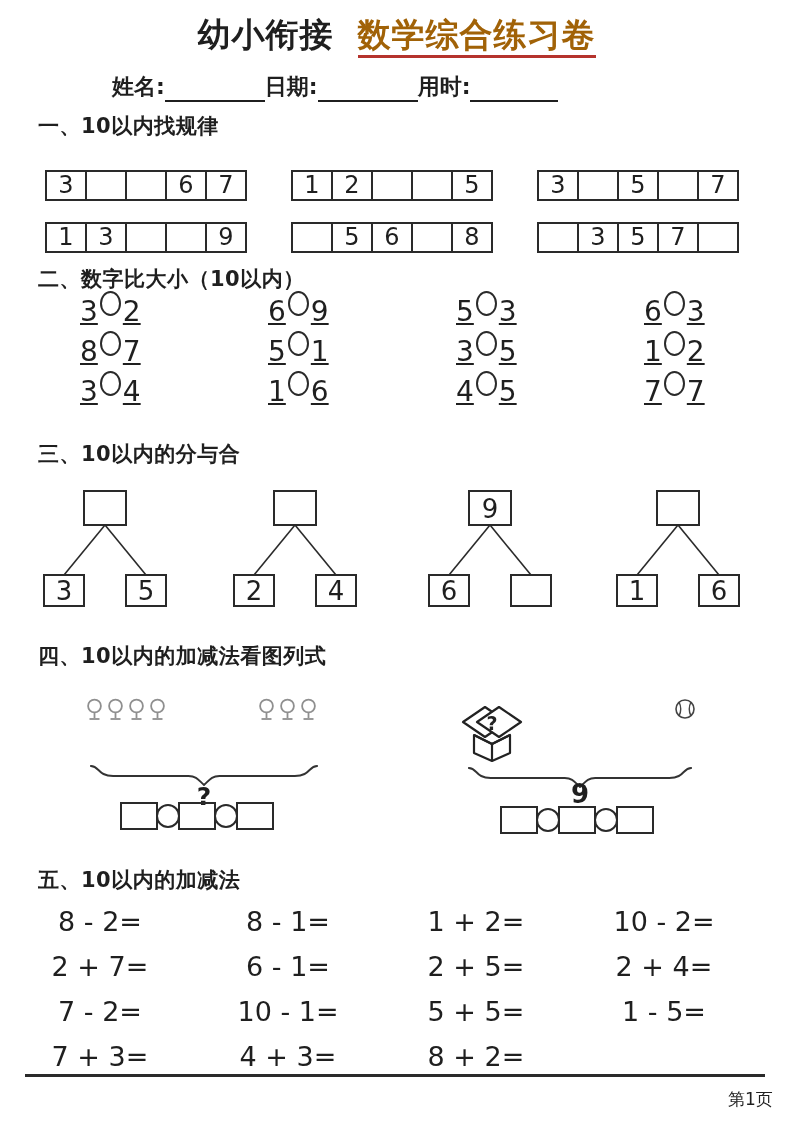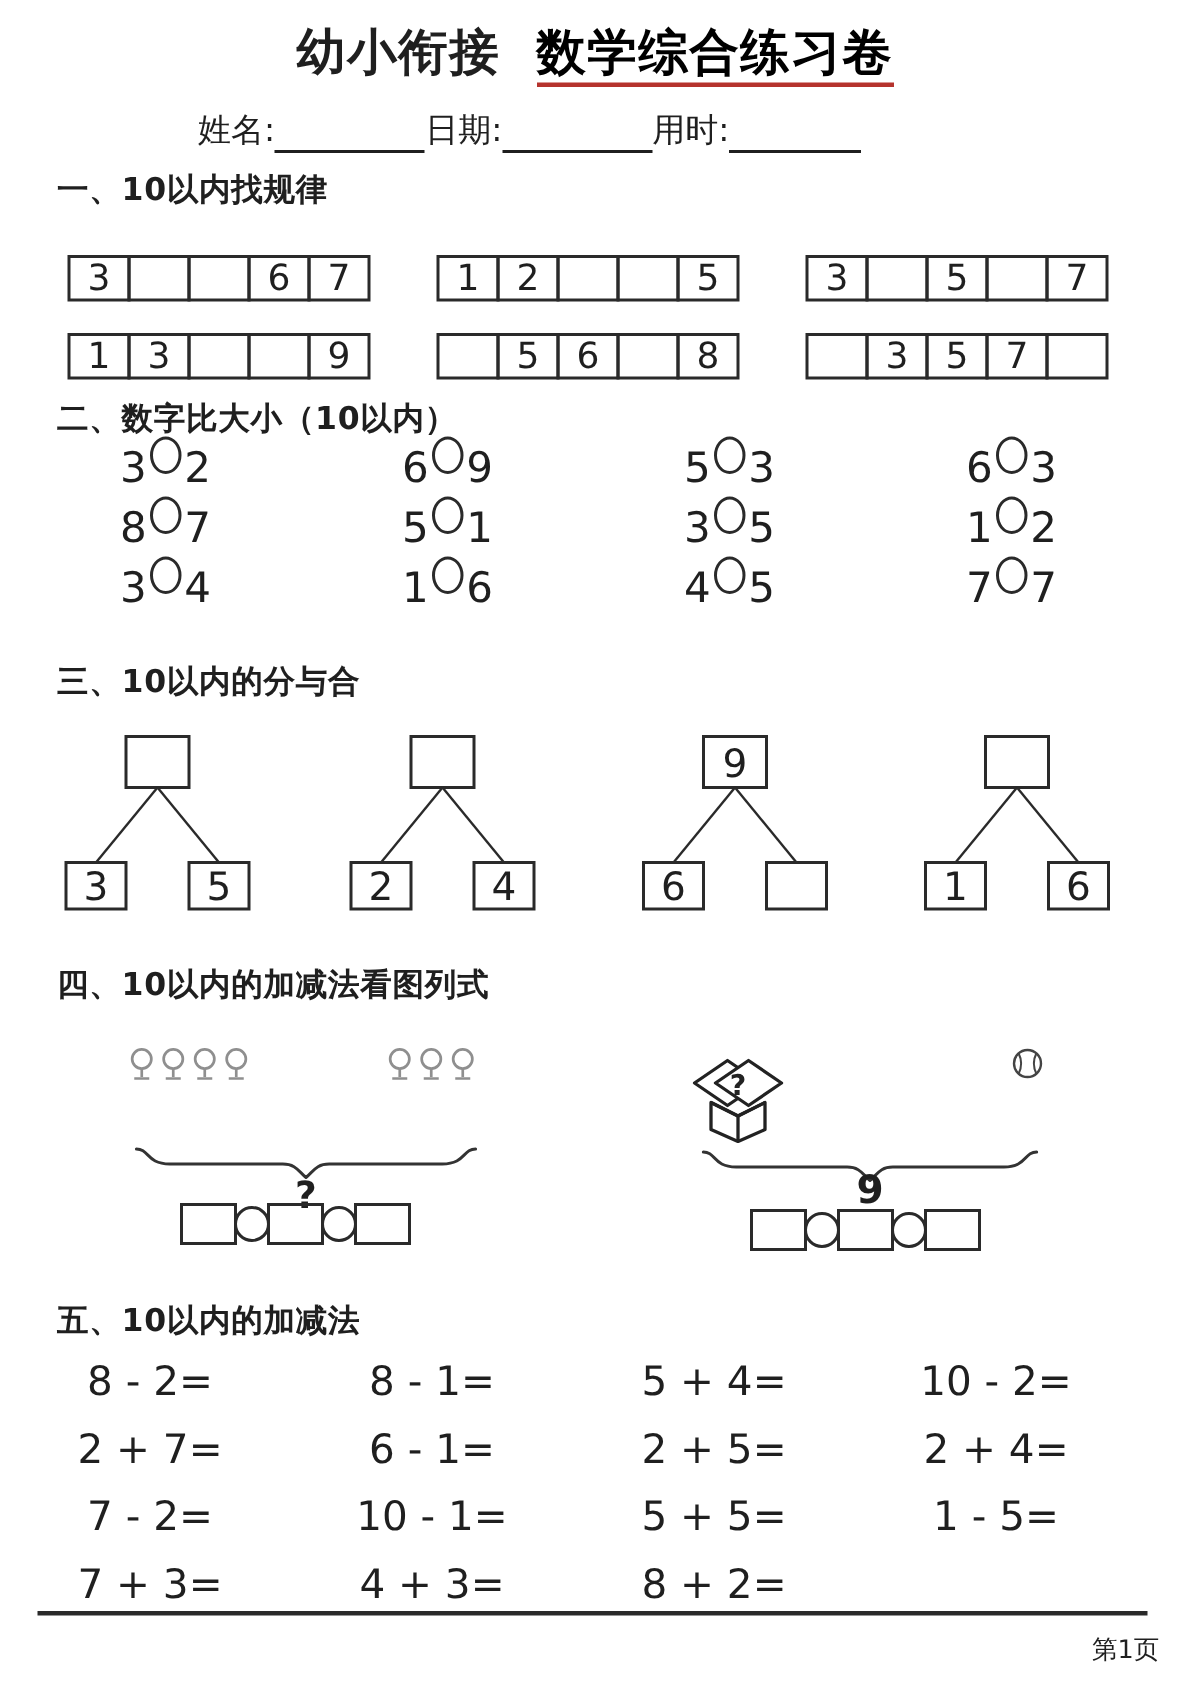--- a/index.html
+++ b/index.html
@@ -6,42 +6,42 @@
   html,body { background:#ffffff; }
   .page {
     position:relative; width:793px; height:1122px; background:#fff;
     font-family:"DejaVu Sans", sans-serif; color:#1f1f1f; overflow:hidden;
   }
   svg text { font-family:"DejaVu Sans", sans-serif; }
 
   
   .title { position:absolute; top:13px; left:0; width:100%; text-align:center;
            font-size:33px; font-weight:700; letter-spacing:1px; }
-  .title-red { color:#000000; border-bottom:3px solid #b5332d; padding-bottom:1px; margin-left:24px; }
-  .name-row { position:absolute; top:72px; left:132px; display:flex; align-items:flex-end;
-              font-size:22px; font-weight:400; }
+  .title-red { color:#a16207; border-bottom:3px solid #b5332d; padding-bottom:1px; margin-left:24px; }
+  .name-row { position:absolute; top:72px; left:112px; display:flex; align-items:flex-end;
+              font-size:22px; font-weight:700; }
   .blank { display:inline-block; width:100px; height:26px; border-bottom:2px solid #1f1f1f; }
 
   
   .sec-h { position:absolute; left:38px; font-size:21px; font-weight:600; letter-spacing:0.5px; }
   .h1 { top:112px; } .h2 { top:265px; } .h3 { top:440px; } .h4 { top:642px; } .h5 { top:866px; }
 
   
   .strips-row { position:absolute; left:45px; display:flex; gap:44px; }
   .r1 { top:170px; } .r2 { top:222px; }
   .strip { display:flex; }
   .cell { width:42px; height:31px; border:2px solid #2a2a2a; margin-left:-2px;
           display:flex; align-items:center; justify-content:center;
           font-size:24px; font-weight:500; padding-bottom:2px; }
   .cell:first-child { margin-left:0; }
 
   
   .cmp-grid { position:absolute; top:295px; left:62px; }
   .cmp-row { display:flex; height:40px; }
-  .cmp-item { width:188px; padding-left:18px; font-size:28px; font-weight:500; white-space:nowrap; }
+  .cmp-item { width:188px; padding-left:18px; font-size:28px; font-weight:500; white-space:nowrap;text-decoration:underline; }
   .cmp-circle { display:inline-block; width:21px; height:25px; border:2px solid #2a2a2a;
                 border-radius:50%; vertical-align:middle; transform:translateY(-10px); margin:0 2px; }
 
   
   .tree { position:absolute; top:489px; }
   .t1 { left:40px; } .t2 { left:230px; } .t3 { left:425px; } .t4 { left:613px; }
 
   
   .balloon-group { position:absolute; top:698px; display:flex; gap:4px; }
   .bg1 { left:86px; } .bg2 { left:258px; }
@@ -283,21 +283,21 @@
     <span class="ans-rect"></span>
     <span class="ans-circle"></span>
     <span class="ans-rect"></span>
   </div>
 
   <div class="sec-h h5">五、10以内的加减法</div>
   <div class="eq-grid">
     <div class="eq-row">
       <div class="eq-cell">8 - 2=</div>
       <div class="eq-cell">8 - 1=</div>
-      <div class="eq-cell">5 + 4=</div>
+      <div class="eq-cell">1 + 2=</div>
       <div class="eq-cell">10 - 2=</div>
     </div>
     <div class="eq-row">
       <div class="eq-cell">2 + 7=</div>
       <div class="eq-cell">6 - 1=</div>
       <div class="eq-cell">2 + 5=</div>
       <div class="eq-cell">2 + 4=</div>
     </div>
     <div class="eq-row">
       <div class="eq-cell">7 - 2=</div>

